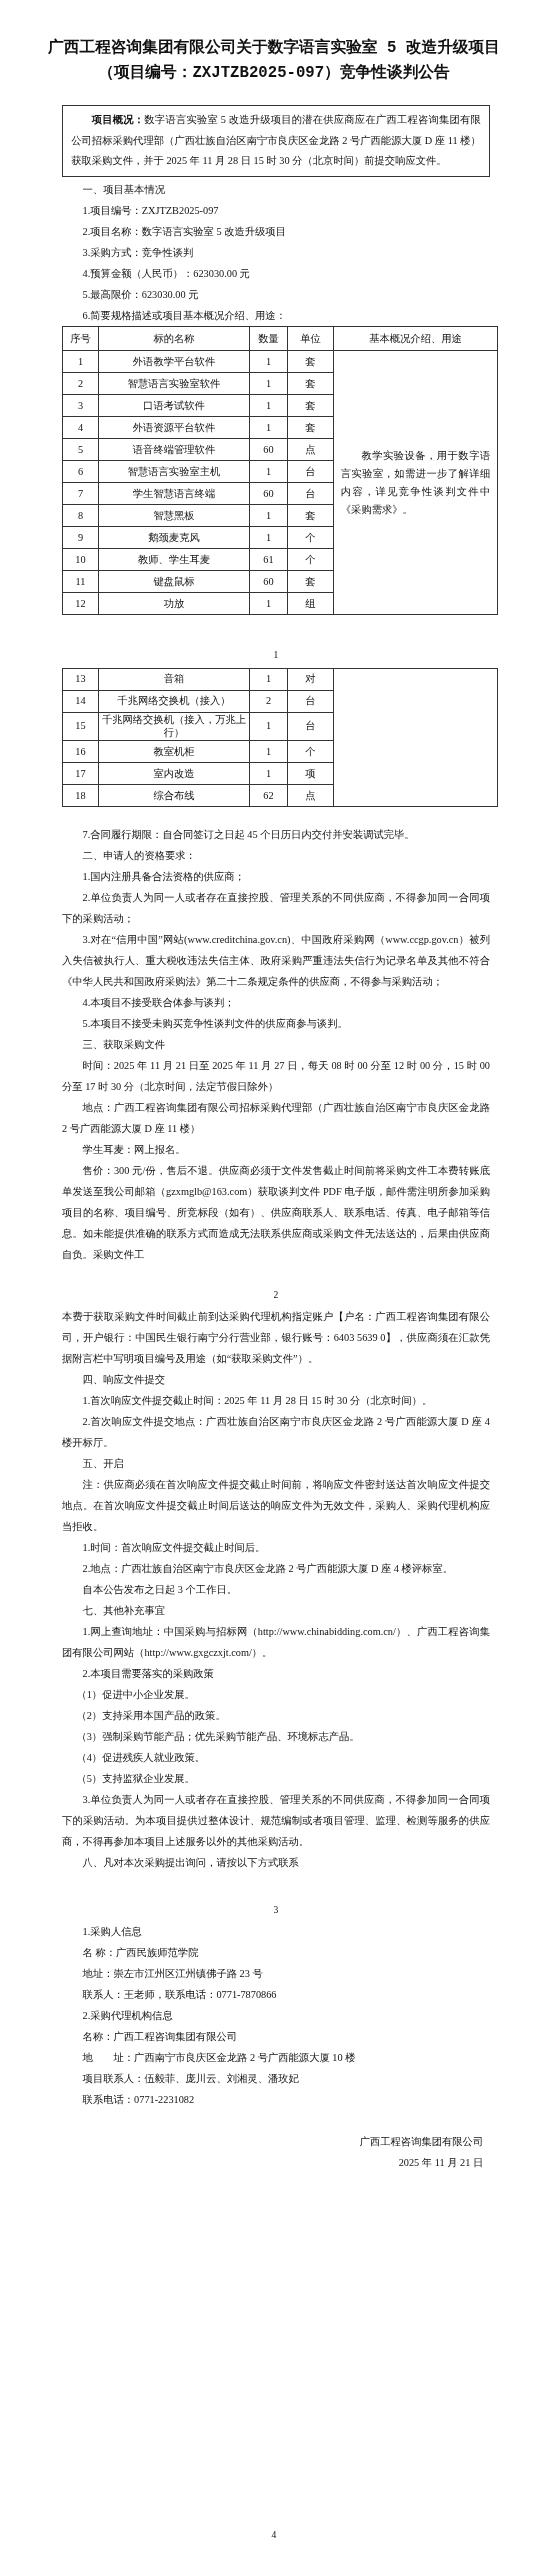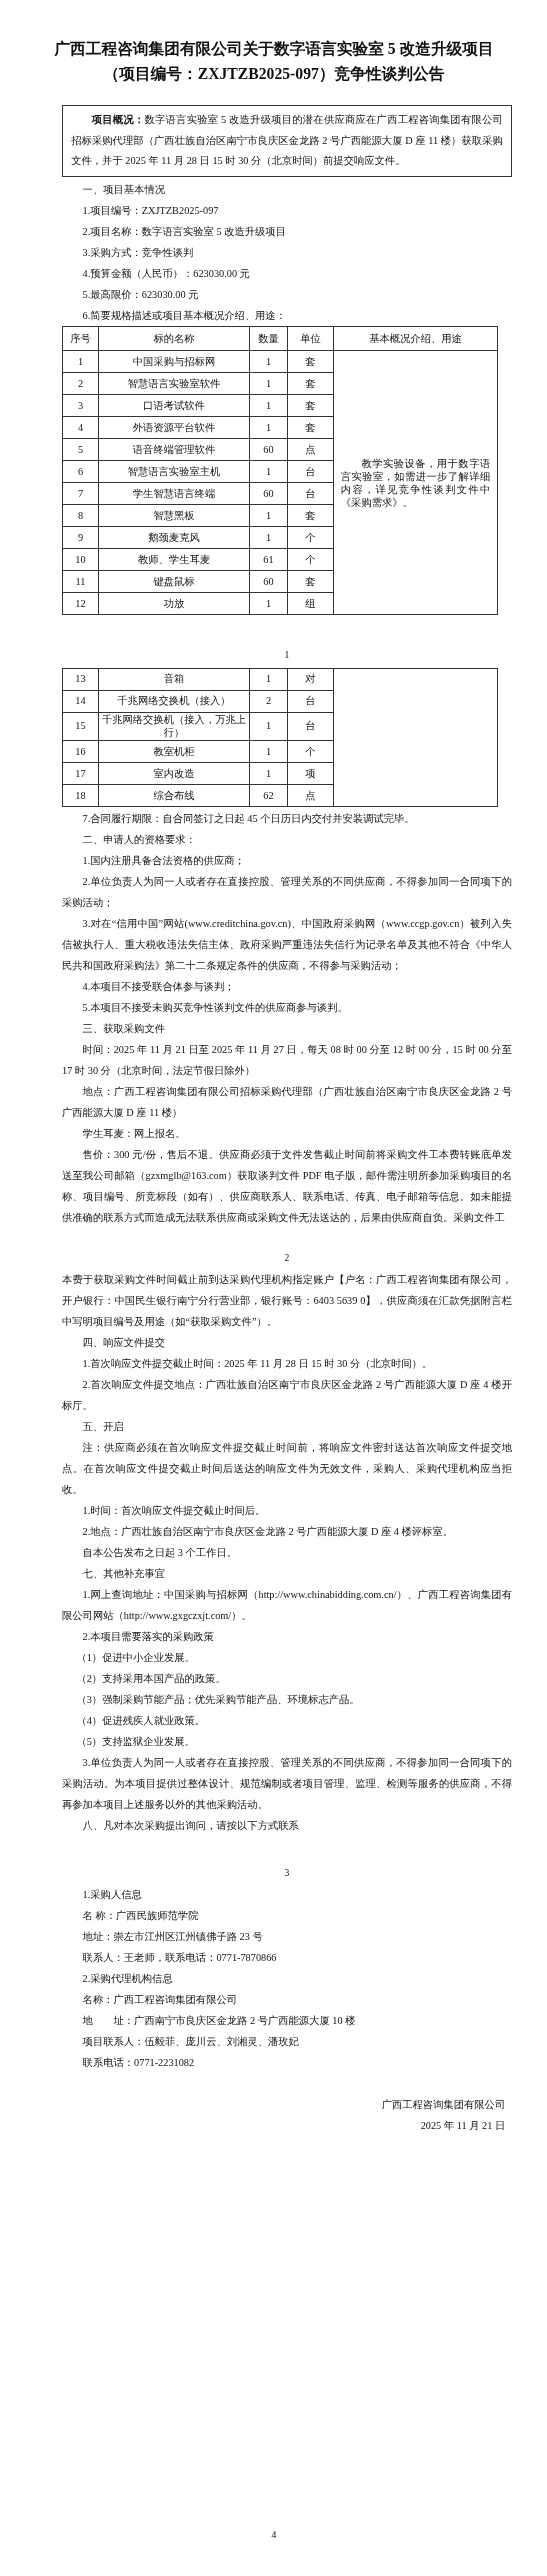--- a/index.html
+++ b/index.html
@@ -5,23 +5,23 @@
   html,body { margin:0; padding:0; background:#ffffff; }
   .page {
     position:relative;
     width:548px; height:2576px;
     margin:0 auto;
     background:#ffffff;
     color:#111111;
     font-family:"Liberation Serif", serif;
     overflow:hidden;
   }
-  .content { padding:0 36px 0 62px; }
+  .content { padding:0 58px 0 62px; }
   .title-block { margin:36px 20.5px 0 20.5px; text-align:center; }
-  .title-line { margin:0; font-size:15.7px; font-weight:bold; line-height:25px; }
+  .title-line { margin:0; font-size:15.7px; font-weight:bold; line-height:25px;font-family:Liberation Mono, monospace; }
   .box {
     border:0.7px solid #333;
     margin-top:19px;
     padding:4.1px 8.2px;
   }
   .line {
     margin:0;
     font-size:10.3px;
     line-height:21px;
     text-align:justify;
@@ -37,29 +37,29 @@
   th, td {
     border:0.7px solid #333;
     font-size:10.3px; font-weight:normal;
     text-align:center; vertical-align:middle;
     padding:0 2.7px; line-height:13.7px;
   }
   th { height:23px; }
   td { height:21px; }
   td.note-cell {
     text-align:justify; vertical-align:middle;
-    padding:0 6.8px; line-height:13px; text-indent:2em;
+    padding:0 6.8px; line-height:18px; text-indent:2em;
   }
   .pagenum { margin:0; text-align:center; font-size:9.6px; line-height:13.7px; }
   .pn1 { margin-top:33px; }
   .pn2 { margin-top:23px; margin-bottom:4.1px; }
   .pn3 { margin-top:30px; margin-bottom:4.1px; }
   .pn4 { position:absolute; left:0; right:0; top:2528px; }
   .t2 { margin-top:5.5px; }
-  .p7 { margin-top:1px; }
+  .p7 { margin-top:17px; }
   .sig { text-align:right; padding-right:6.8px; text-indent:0; }
   .sig-company { margin-top:21px; }
 </style>
 </head>
 <body>
 
 <div class="page">
   <div class="title-block">
     <p class="title-line">广西工程咨询集团有限公司关于数字语言实验室 5 改造升级项目</p>
     <p class="title-line">（项目编号：ZXJTZB2025-097）竞争性谈判公告</p>
@@ -90,21 +90,21 @@
       <tbody>
           <tr>
         <th>序号</th>
         <th>标的名称</th>
         <th>数量</th>
         <th>单位</th>
         <th>基本概况介绍、用途</th>
       </tr>
       <tr>
         <td>1</td>
-        <td>中国采购与招标网</td>
+        <td>外语教学平台软件</td>
         <td>1</td>
         <td>套</td>
         <td class="note-cell" rowspan="12">教学实验设备，用于数字语言实验室，如需进一步了解详细内容，详见竞争性谈判文件中《采购需求》。</td>
       </tr>
       <tr>
             <td>2</td>
             <td>智慧语言实验室软件</td>
             <td>1</td>
             <td>套</td>
           </tr>

